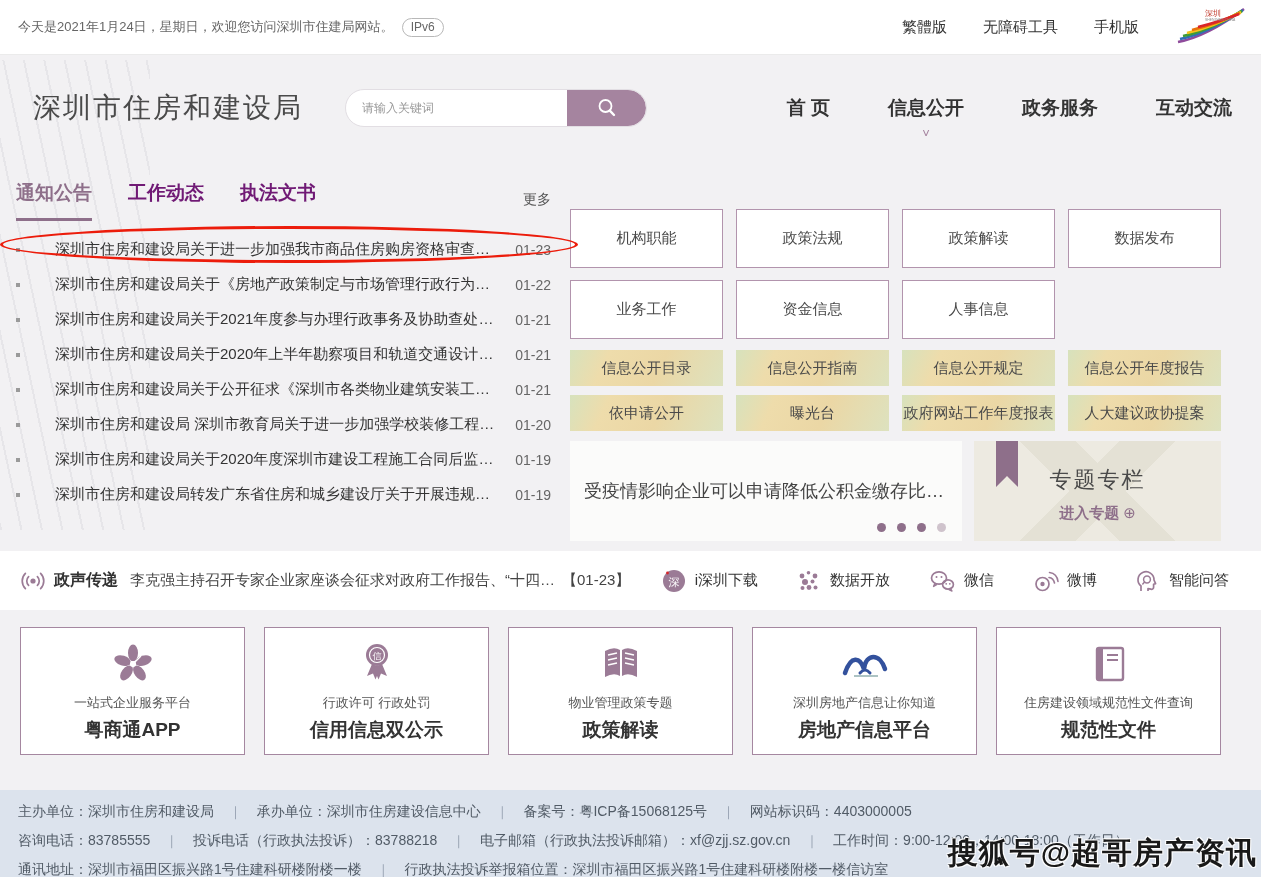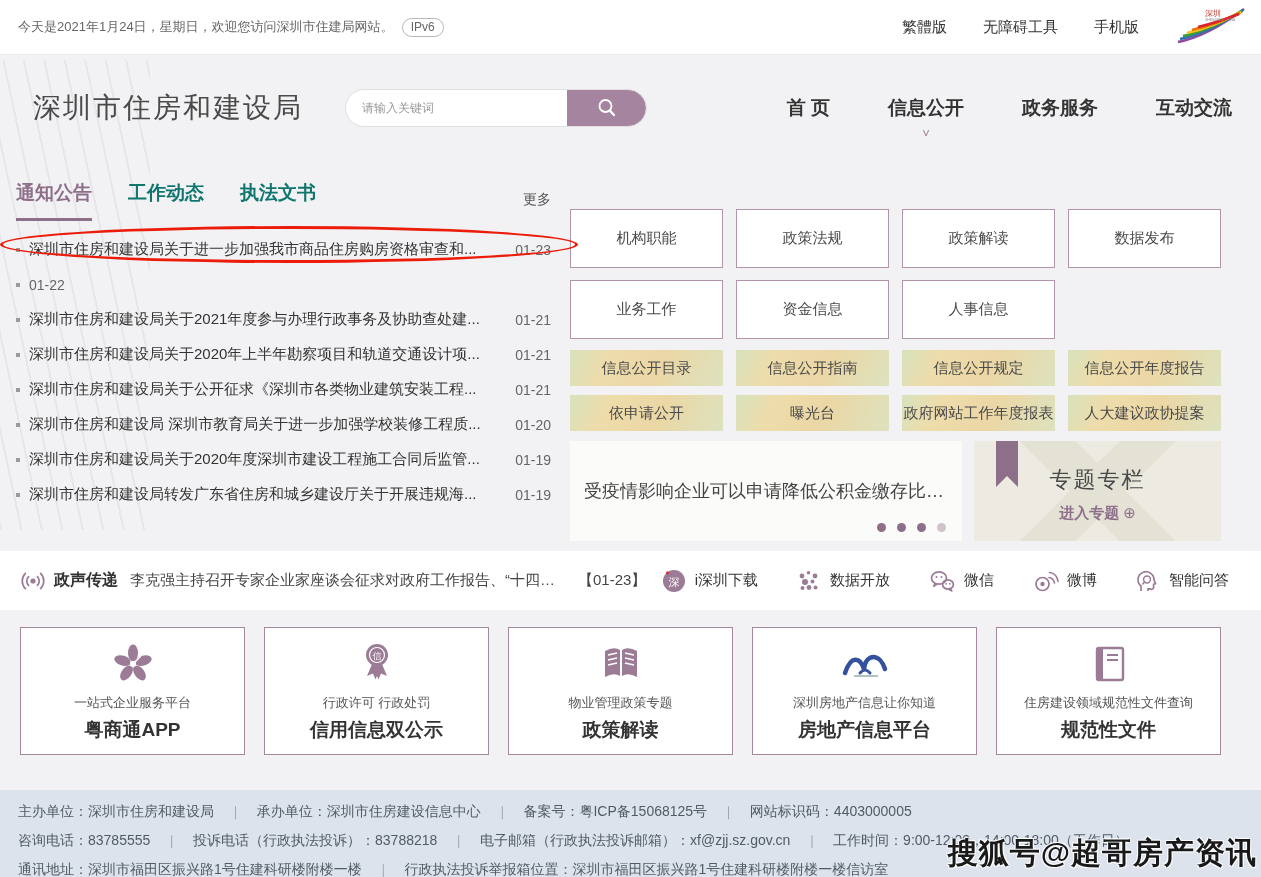--- a/index.html
+++ b/index.html
@@ -57,29 +57,29 @@
   .nav-item { position:relative; font-size:19px; font-weight:bold; color:#333; cursor:pointer; white-space:nowrap; }
   .nav-item .chev {
     display:none; position:absolute; left:50%; transform:translateX(-50%);
     bottom:-20px; color:#a5849f; font-size:13px; font-weight:normal;
   }
   .nav-item.has-dropdown .chev { display:block; }
 
   
   .left-panel { position:absolute; left:16px; top:180px; width:535px; }
   .tabs { display:flex; align-items:flex-end; gap:36px; }
-  .tab { font-size:19px; font-weight:bold; color:#0f766e; padding-bottom:12px; cursor:pointer; border-bottom:3px solid transparent; }
+  .tab { font-size:19px; font-weight:bold; color:#701a75; padding-bottom:12px; cursor:pointer; border-bottom:3px solid transparent; }
   .tab.active { color:#8e6f8a; border-bottom-color:#8e6f8a; }
   .more-link { margin-left:auto; font-size:14px; color:#555; padding-bottom:12px; cursor:pointer; }
   .news-list { margin-top:11px; }
   .news-item { display:flex; align-items:center; height:35px; cursor:pointer; }
   .bullet { width:4px; height:4px; background:#9a9a9a; margin-right:9px; flex:0 0 auto; }
   .news-title {
     flex:1; font-size:15px; color:#333; white-space:nowrap; overflow:hidden;
-    text-overflow:ellipsis; padding-right:14px;
+    text-overflow:ellipsis; padding-right:14px;margin-left:26px;
   }
   .news-date { font-size:14px; color:#666; flex:0 0 auto; }
 
   
   .annotation-ellipse {
     position:absolute; left:0px; top:226px; width:578px; height:37px;
     border:3px solid #ec1c0b; border-radius:50%; pointer-events:none; z-index:5;
   }
 
   
@@ -125,21 +125,21 @@
   .special-link { position:relative; margin-top:9px; font-size:15px; font-weight:bold; color:#8e6f8a; }
   .plus-icon { font-weight:normal; margin-left:4px; }
 
   
   .voice-bar {
     position:absolute; left:0; top:551px; width:1261px; height:59px; background:#fff;
     display:flex; align-items:center; padding:0 20px;
   }
   .voice-label { font-size:16px; font-weight:bold; color:#333; margin:0 12px 0 8px; white-space:nowrap; }
   .voice-headline { font-size:15px; color:#444; max-width:432px; white-space:nowrap; overflow:hidden; text-overflow:ellipsis; cursor:pointer; }
-  .voice-date { font-size:15px; color:#444; margin-left:16px; white-space:nowrap; }
+  .voice-date { font-size:15px; color:#444; white-space:nowrap; }
   .tools { margin-left:auto; display:flex; align-items:center; gap:38px; padding-right:12px; }
   .tool { display:flex; align-items:center; gap:8px; font-size:15px; color:#333; cursor:pointer; white-space:nowrap; }
 
   
   .services { position:absolute; left:20px; top:627px; width:1201px; display:flex; gap:19px; }
   .card {
     width:225px; height:128px; background:#fff; border:1px solid #a587a0;
     display:flex; flex-direction:column; align-items:center; justify-content:center;
     text-align:center; cursor:pointer;
   }
@@ -220,20 +220,21 @@
     <div class="news-list">
 
         <div class="news-item">
           <span class="bullet"></span>
           <span class="news-title">深圳市住房和建设局关于进一步加强我市商品住房购房资格审查和...</span>
           <span class="news-date">01-23</span>
         </div>
 
         <div class="news-item">
           <span class="bullet"></span>
+          <span class="news-title">深圳市住房和建设局关于《房地产政策制定与市场管理行政行为规...</span>
           <span class="news-date">01-22</span>
         </div>
 
         <div class="news-item">
           <span class="bullet"></span>
           <span class="news-title">深圳市住房和建设局关于2021年度参与办理行政事务及协助查处建...</span>
           <span class="news-date">01-21</span>
         </div>
 
         <div class="news-item">

